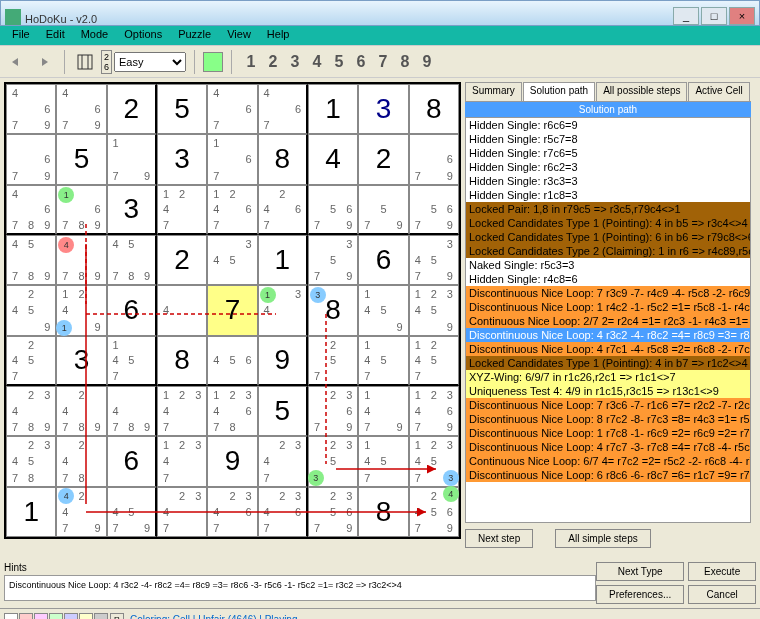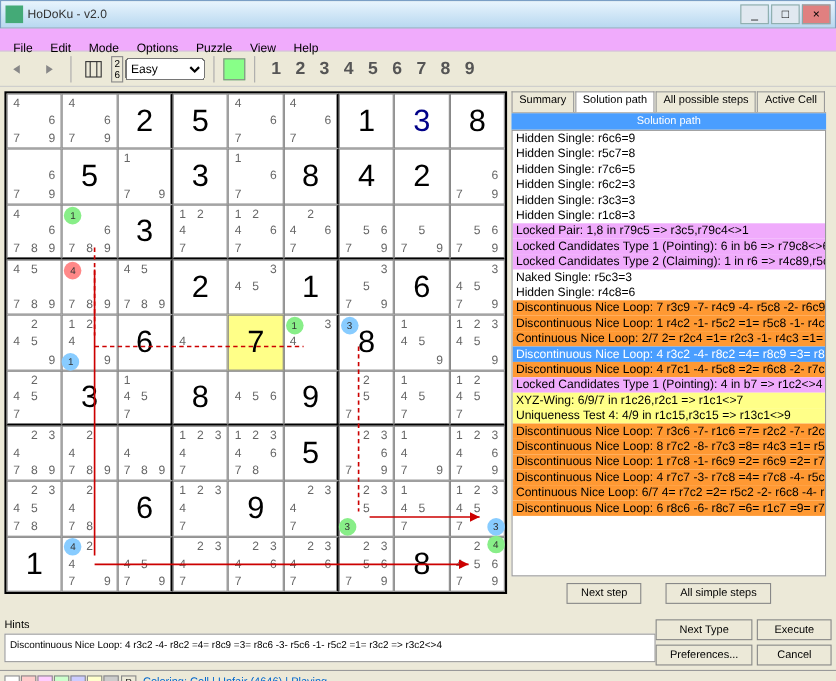--- a/index.html
+++ b/index.html
@@ -1,22 +1,22 @@
 <!DOCTYPE html>
 <html><head>
 <meta charset="utf-8">
 <style>
 *{margin:0;padding:0;box-sizing:border-box;font-family:Tahoma,sans-serif;font-size:11px}
 body{background:#ece9d8;width:760px;height:619px;overflow:hidden}
-.titlebar{background:linear-gradient(#e8f4fd,#b8d8f0);height:26px;display:flex;align-items:center;padding:0 4px;border:1px solid #7a9ec5}
+.titlebar{background:linear-gradient(#e8f4fd,#b8d8f0);height:26px;display:flex;align-items:flex-end;padding:0 4px;border:1px solid #7a9ec5}
 .app-icon{width:16px;height:16px;background:#4a7;margin-right:4px}
 .title{flex:1;color:#333}
 .winbtn{width:26px;height:18px;margin-left:2px;border:1px solid #8aa;background:#e0e8f0;text-align:center;line-height:16px;cursor:pointer}
 .winbtn.close{background:#e08080}
-.menubar{background:#f0abfc;height:20px;display:flex;padding:10px 4px;border-bottom:1px solid #ccc}
+.menubar{background:#14b8a6;height:20px;display:flex;padding:0 4px;border-bottom:1px solid #ccc}
 .menu-item{padding:2px 8px;cursor:pointer}
 .toolbar{background:#ece9d8;height:32px;display:flex;align-items:center;padding:2px 4px;gap:4px;border-bottom:1px solid #ccc}
 .tbtn{width:24px;height:24px;border:1px solid transparent;cursor:pointer;display:flex;align-items:center;justify-content:center}
 .difficulty{display:flex;align-items:center;gap:2px}
 .diff-select{width:72px;height:20px}
 .sep{width:1px;height:24px;background:#aaa;margin:0 4px}
 .color-box{width:20px;height:20px;background:#8f8;border:1px solid #888}
 .num-btn{width:22px;height:24px;font-size:16px;font-weight:bold;color:#555;cursor:pointer;text-align:center;line-height:24px}
 .main{display:flex;height:480px}
 .left{width:465px;padding:4px}
@@ -33,26 +33,26 @@
 .tag{position:absolute;width:16px;height:16px;border-radius:50%;font-size:9px;display:flex;align-items:center;justify-content:center;color:#333;z-index:5}
 .tag.g{background:#8e8}
 .tag.b{background:#8cf}
 .tag.r{background:#f88}
 .tabs{display:flex;height:20px;border-bottom:1px solid #999}
 .tab{padding:2px 6px;border:1px solid #999;border-bottom:none;background:#ece9d8;cursor:pointer;font-size:10px;margin-right:1px}
 .tab.active{background:#fff}
 .panel-title{background:#4a9eff;color:#fff;text-align:center;padding:2px;font-size:10px}
 .steps{flex:1;overflow-y:auto;background:#fff;border:1px solid #999;font-size:9px}
 .step{padding:1px 3px;white-space:nowrap;overflow:hidden}
-.step.green{background:#f0abfc}
+.step.green{background:#a16207}
 .step.yellow{background:#ff8}
 .step.orange{background:#f93}
 .step.blue{background:#4a9eff;color:#fff}
 .losung{padding:4px;border:1px solid #999;background:#ece9d8;margin-top:2px}
-.step-btns{display:flex;gap:22px;padding:6px 0;justify-content:center}
+.step-btns{display:flex;gap:22px;padding:6px 0;}
 .btn{padding:3px 12px;border:1px solid #888;background:#ece9d8;cursor:pointer;font-size:10px}
 .hints-section{padding:4px;display:flex;gap:0}
 .hints-left{flex:1}
 .hints-label{font-size:10px;margin-bottom:2px}
 .hints-box{border:1px solid #999;background:#fff;padding:4px;height:26px;font-size:9px}
 .hints-btns{display:grid;grid-template-columns:1fr 1fr;gap:4px;width:160px}
 .statusbar{background:#ece9d8;height:22px;display:flex;align-items:center;padding:2px 4px;border-top:1px solid #999;gap:2px}
 .color-sw{width:14px;height:14px;border:1px solid #888}
 .status-text{margin-left:4px;color:#06c;font-size:10px}
 svg.overlay{position:absolute;top:0;left:0;width:100%;height:100%;pointer-events:none;z-index:3}
@@ -906,20 +906,21 @@
     </div>
     <div class="panel-title">Solution path</div>
     <div class="steps" id="steps">
         <div class="step ">Hidden Single: r6c6=9</div>
         <div class="step ">Hidden Single: r5c7=8</div>
         <div class="step ">Hidden Single: r7c6=5</div>
         <div class="step ">Hidden Single: r6c2=3</div>
         <div class="step ">Hidden Single: r3c3=3</div>
         <div class="step ">Hidden Single: r1c8=3</div>
         <div class="step green">Locked Pair: 1,8 in r79c5 =&gt; r3c5,r79c4&lt;&gt;1</div>
+        <div class="step green">Locked Candidates Type 1 (Pointing): 4 in b5 =&gt; r3c4&lt;&gt;4</div>
         <div class="step green">Locked Candidates Type 1 (Pointing): 6 in b6 =&gt; r79c8&lt;&gt;6</div>
         <div class="step green">Locked Candidates Type 2 (Claiming): 1 in r6 =&gt; r4c89,r5c8&lt;&gt;1</div>
         <div class="step ">Naked Single: r5c3=3</div>
         <div class="step ">Hidden Single: r4c8=6</div>
         <div class="step orange">Discontinuous Nice Loop: 7 r3c9 -7- r4c9 -4- r5c8 -2- r6c9 =2= r3...</div>
         <div class="step orange">Discontinuous Nice Loop: 1 r4c2 -1- r5c2 =1= r5c8 -1- r4c8 -6- r4...</div>
         <div class="step orange">Continuous Nice Loop: 2/7 2= r2c4 =1= r2c3 -1- r4c3 =1= r5c2 =2= r...</div>
         <div class="step blue">Discontinuous Nice Loop: 4 r3c2 -4- r8c2 =4= r8c9 =3= r8c6 -3- r5c6 -1...</div>
         <div class="step orange">Discontinuous Nice Loop: 4 r7c1 -4- r5c8 =2= r6c8 -2- r7c7 -2...</div>
         <div class="step green">Locked Candidates Type 1 (Pointing): 4 in b7 =&gt; r1c2&lt;&gt;4</div>

